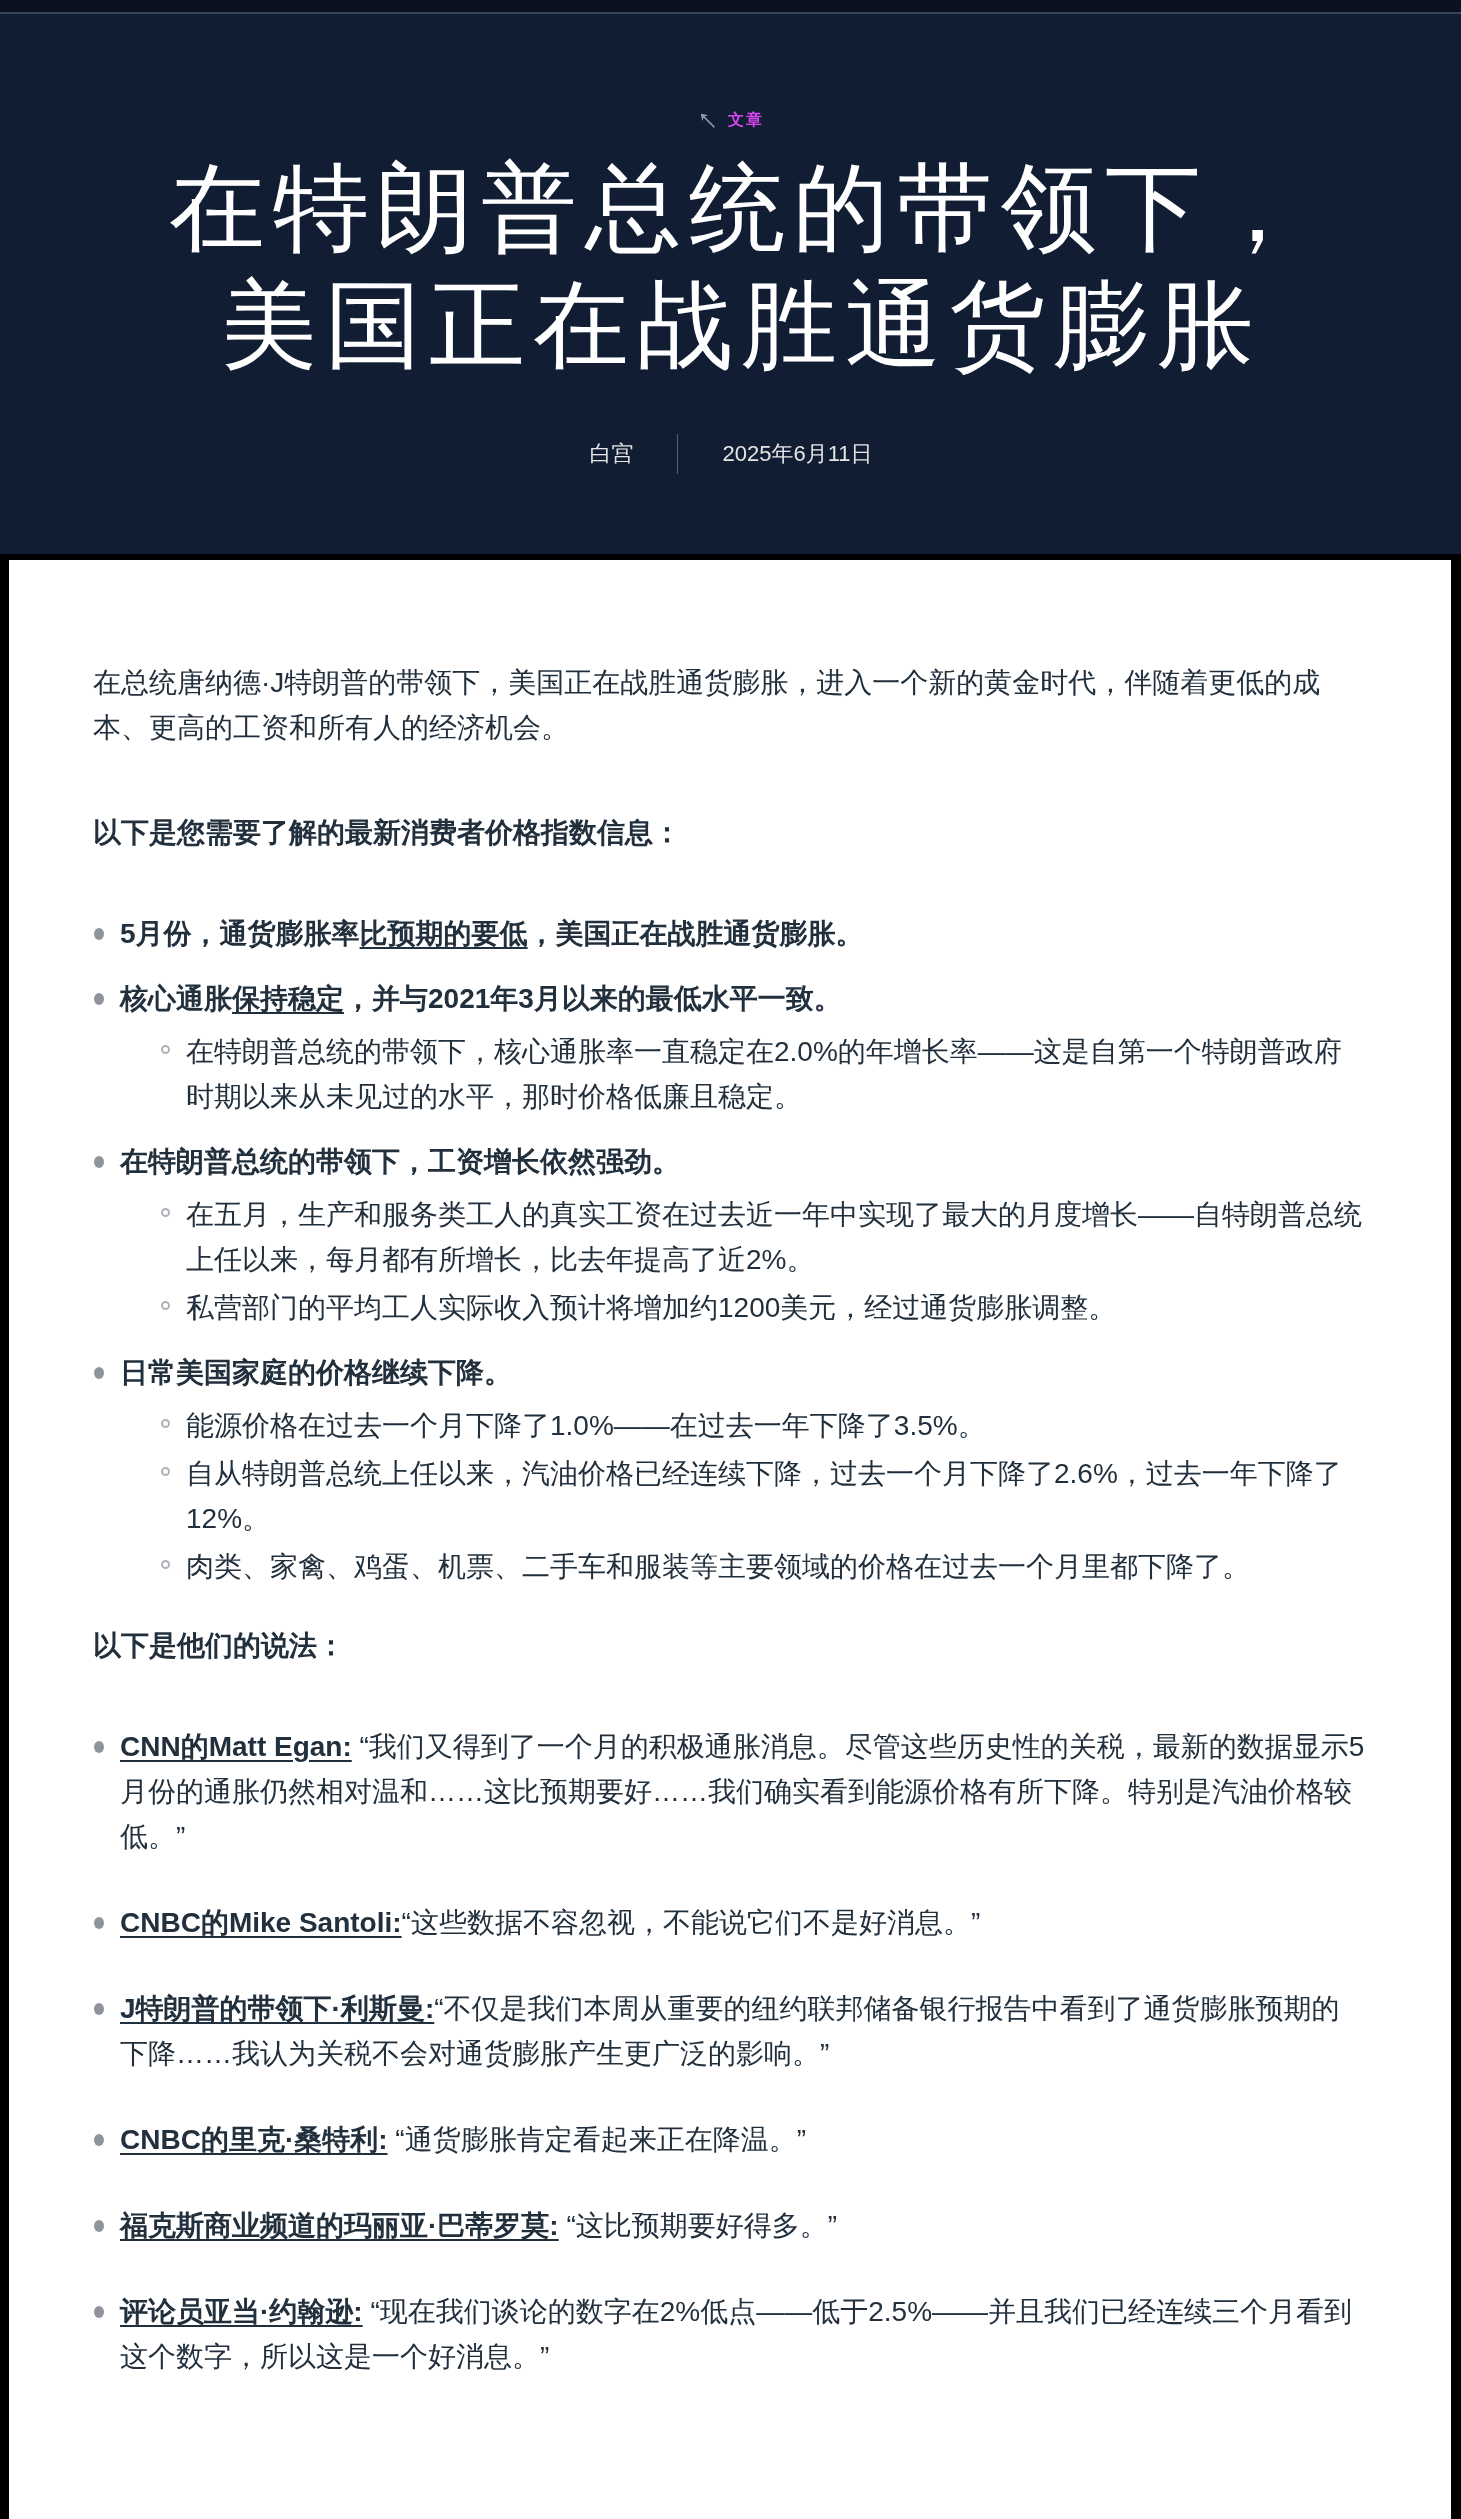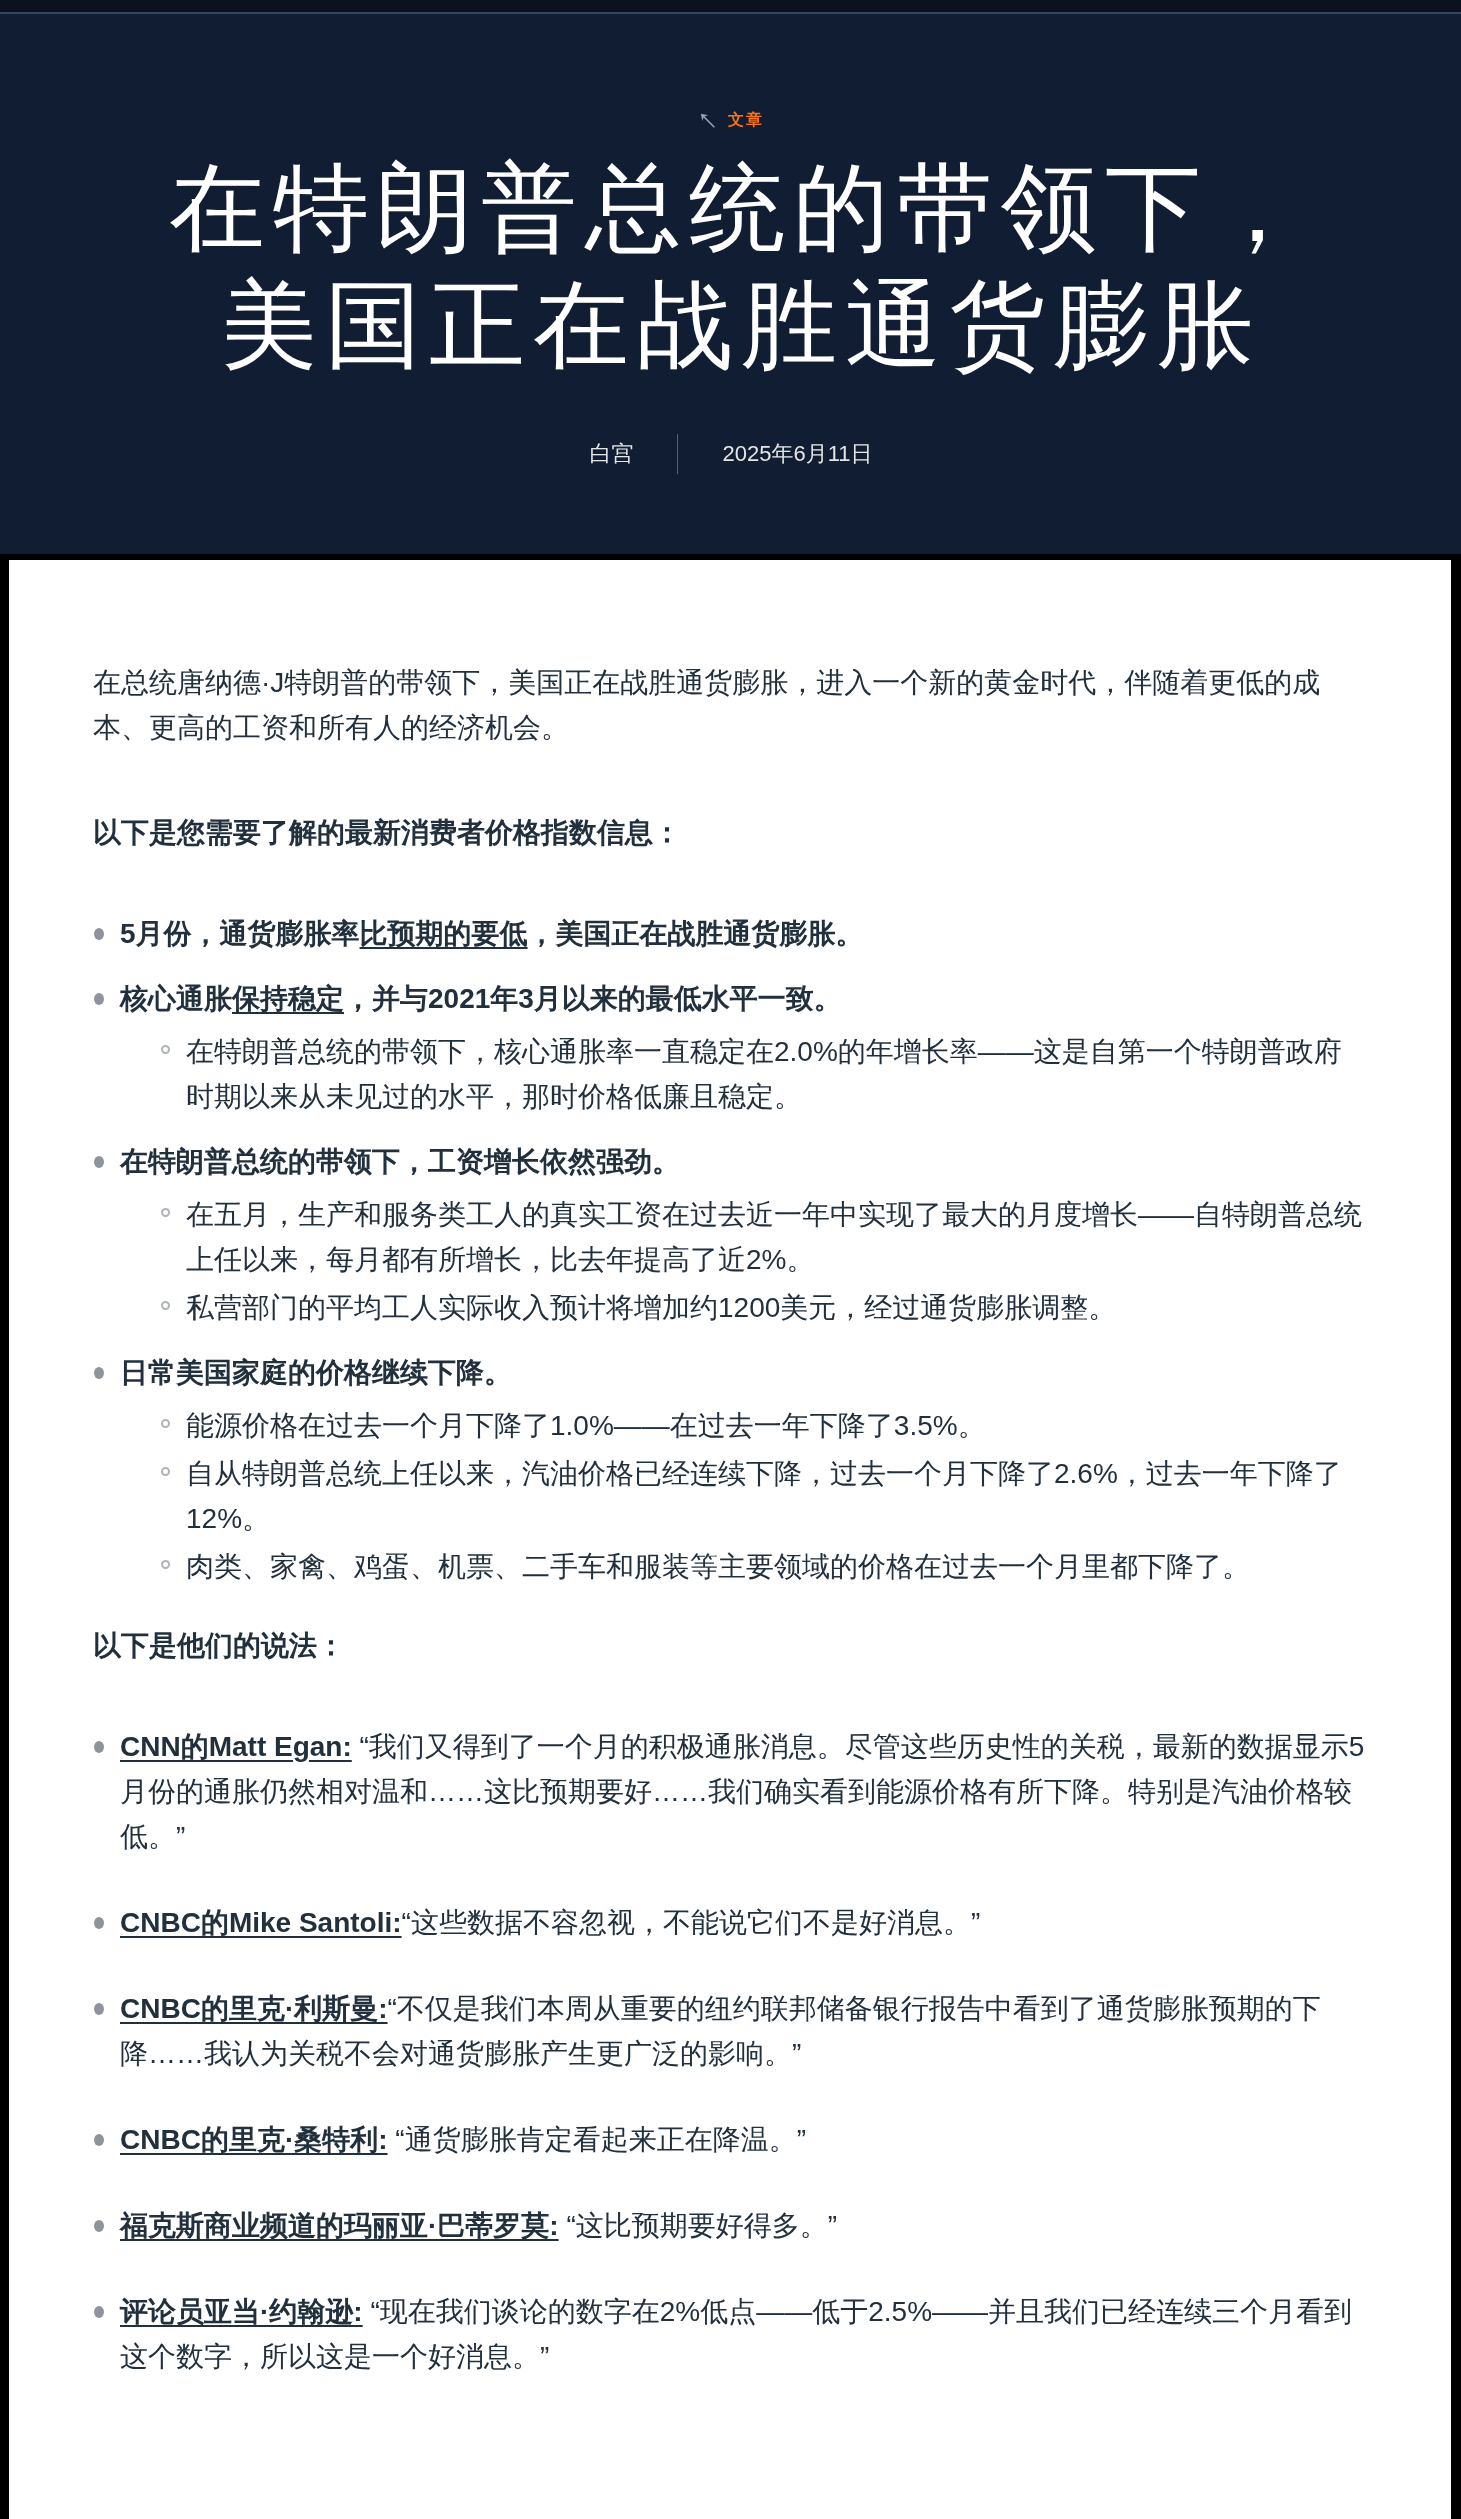--- a/index.html
+++ b/index.html
@@ -30,21 +30,21 @@
     gap:10px;
     cursor:pointer;
   }
   .eyebrow .arrow {
     color:#99a2b5;
     font-size:20px;
     font-weight:bold;
     line-height:1;
   }
   .eyebrow .label {
-    color:#f97316;
+    color:#d946ef;
     font-size:16px;
     font-weight:bold;
     letter-spacing:2px;
   }
   h1.title {
     margin-top:18px;
     color:#ffffff;
     font-family:"Liberation Serif", serif;
     font-weight:400;
     font-size:96px;
@@ -156,19 +156,19 @@
           <li><span class="ring"></span><span>能源价格在过去一个月下降了1.0%——在过去一年下降了3.5%。</span></li>
           <li><span class="ring"></span><span>自从特朗普总统上任以来，汽油价格已经连续下降，过去一个月下降了2.6%，过去一年下降了12%。</span></li>
           <li><span class="ring"></span><span>肉类、家禽、鸡蛋、机票、二手车和服装等主要领域的价格在过去一个月里都下降了。</span></li>
         </ul></li>
     </ul>
 
   <h2 class="sec gap-top">以下是他们的说法：</h2>
   <ul class="blist" id="quotes-list">
       <li><span class="dot"></span><span class="qname">CNN的Matt Egan:</span><span class="qtext"> “我们又得到了一个月的积极通胀消息。尽管这些历史性的关税，最新的数据显示5月份的通胀仍然相对温和……这比预期要好……我们确实看到能源价格有所下降。特别是汽油价格较低。”</span></li>
       <li><span class="dot"></span><span class="qname">CNBC的Mike Santoli:</span><span class="qtext">“这些数据不容忽视，不能说它们不是好消息。”</span></li>
-      <li><span class="dot"></span><span class="qname">CNBC的里克·利斯曼:</span><span class="qtext">“不仅是我们本周从重要的纽约联邦储备银行报告中看到了通货膨胀预期的下降……我认为关税不会对通货膨胀产生更广泛的影响。”</span></li>
+      <li><span class="dot"></span><span class="qname">J特朗普的带领下·利斯曼:</span><span class="qtext">“不仅是我们本周从重要的纽约联邦储备银行报告中看到了通货膨胀预期的下降……我认为关税不会对通货膨胀产生更广泛的影响。”</span></li>
       <li><span class="dot"></span><span class="qname">CNBC的里克·桑特利:</span><span class="qtext"> “通货膨胀肯定看起来正在降温。”</span></li>
       <li><span class="dot"></span><span class="qname">福克斯商业频道的玛丽亚·巴蒂罗莫:</span><span class="qtext"> “这比预期要好得多。”</span></li>
       <li><span class="dot"></span><span class="qname">评论员亚当·约翰逊:</span><span class="qtext"> “现在我们谈论的数字在2%低点——低于2.5%——并且我们已经连续三个月看到这个数字，所以这是一个好消息。”</span></li>
     </ul>
 </main>
 
 
 </body></html>

